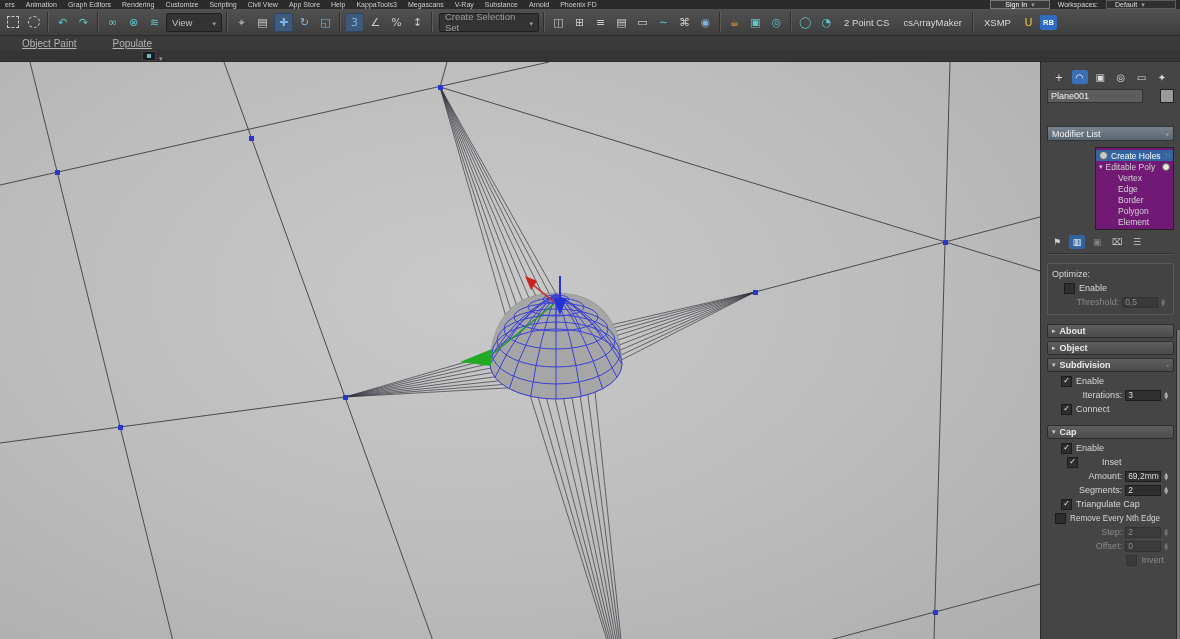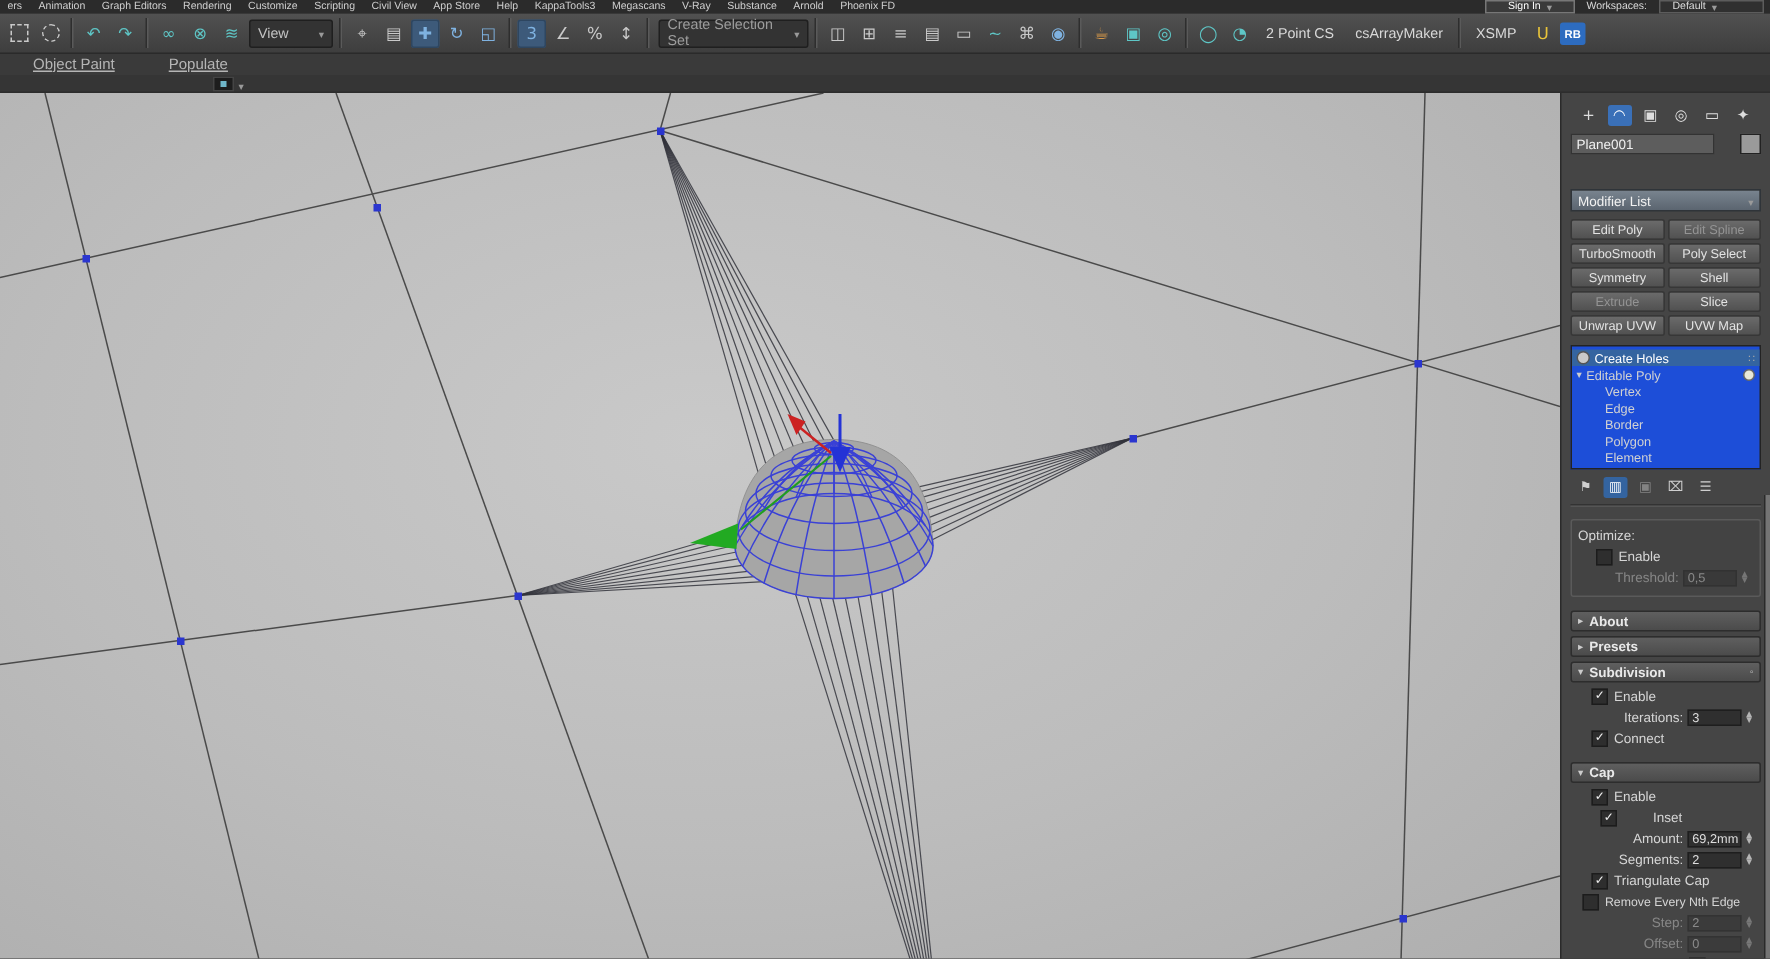--- a/index.html
+++ b/index.html
@@ -58,21 +58,21 @@
     font-size:9px;padding:0 3px;display:flex;align-items:center;cursor:text;}
   .swatch{width:12px;height:12px;background:#9a9a9a;border:1px solid #222;cursor:pointer;}
   .modlist{margin-top:23px;height:13px;background:linear-gradient(#79848f,#5b6570);
     border:1px solid #2f3439;display:flex;align-items:center;justify-content:space-between;
     padding:0 4px;color:#f2f2f2;cursor:pointer;}
   .btn-grid{display:grid;grid-template-columns:1fr 1fr;gap:2px;margin-top:5px;}
   .mbtn{height:12px;background:linear-gradient(#6b6b6b,#515151);border:1px solid #373737;
     border-radius:2px;color:#e3e3e3;font-size:8.5px;display:flex;align-items:center;
     justify-content:center;cursor:pointer;white-space:nowrap;overflow:hidden;}
   .mbtn.disabled{color:#949494;}
-  .stack{margin-top:6px;background:#1d4ed8;border:1px solid #232323;padding:2px 0;}
+  .stack{margin-top:6px;background:#701a75;border:1px solid #232323;padding:2px 0;margin-left:48px;}
   .srow{height:11px;display:flex;align-items:center;gap:3px;padding:0 3px;color:#d2d2d2;
     font-size:8.5px;cursor:pointer;}
   .srow.selected{background:#3464a0;color:#fff;}
   .srow .right-ic{margin-left:auto;color:#aaa;font-size:7px;}
   .bulb{width:7px;height:7px;border-radius:50%;background:#c9c9c9;border:1px solid #555;flex:none;}
   .dot{width:6px;height:6px;border-radius:50%;background:#e8e8d8;border:1px solid #666;margin-left:auto;}
   .srow.sub{padding-left:22px;}
   .arr{font-size:7px;color:#ccc;font-family:"DejaVu Sans",sans-serif;}
   .stack-icons{display:flex;gap:4px;margin-top:5px;align-items:center;padding:0 2px;}
   .sico{width:16px;height:14px;display:flex;align-items:center;justify-content:center;font-size:9px;
@@ -317,32 +317,20 @@
       <span class="ptab">✦</span>
     </div>
     <div class="name-row">
       <div class="name-input">Plane001</div>
       <div class="swatch"></div>
     </div>
     <div class="modlist">
       <span>Modifier List</span>
       <span class="caret"></span>
     </div>
-    <div class="btn-grid">
-      <div class="mbtn">Edit Poly</div>
-      <div class="mbtn disabled">Edit Spline</div>
-      <div class="mbtn">TurboSmooth</div>
-      <div class="mbtn">Poly Select</div>
-      <div class="mbtn">Symmetry</div>
-      <div class="mbtn">Shell</div>
-      <div class="mbtn disabled">Extrude</div>
-      <div class="mbtn">Slice</div>
-      <div class="mbtn">Unwrap UVW</div>
-      <div class="mbtn">UVW Map</div>
-    </div>
     <div class="stack">
       <div class="srow selected">
         <span class="bulb"></span>
         <span>Create Holes</span>
         <span class="right-ic">∷</span>
       </div>
       <div class="srow">
         <span class="arr">▾</span>
         <span>Editable Poly</span>
         <span class="dot"></span>
@@ -389,21 +377,21 @@
           </span>
       </div>
     </div>
 
     <div class="rollout" style="margin-top:9px;">
       <span class="arr">▸</span>
       <span>About</span>
     </div>
     <div class="rollout">
       <span class="arr">▸</span>
-      <span>Presets</span>
+      <span>Object</span>
     </div>
     <div class="rollout">
       <span class="arr">▾</span>
       <span>Subdivision</span>
       <span class="ro-dot">◦</span>
     </div>
     <div class="rcontent">
       <div class="crow indent">
         <span class="cb on"></span>
         <span>Enable</span>

